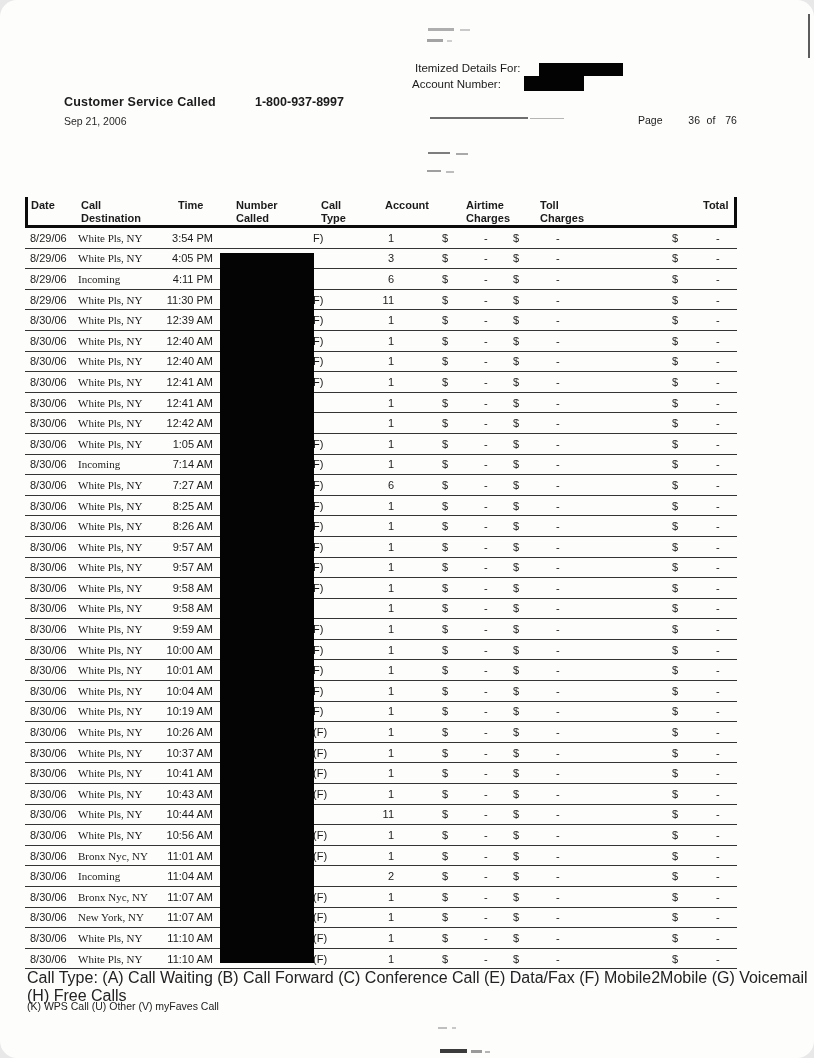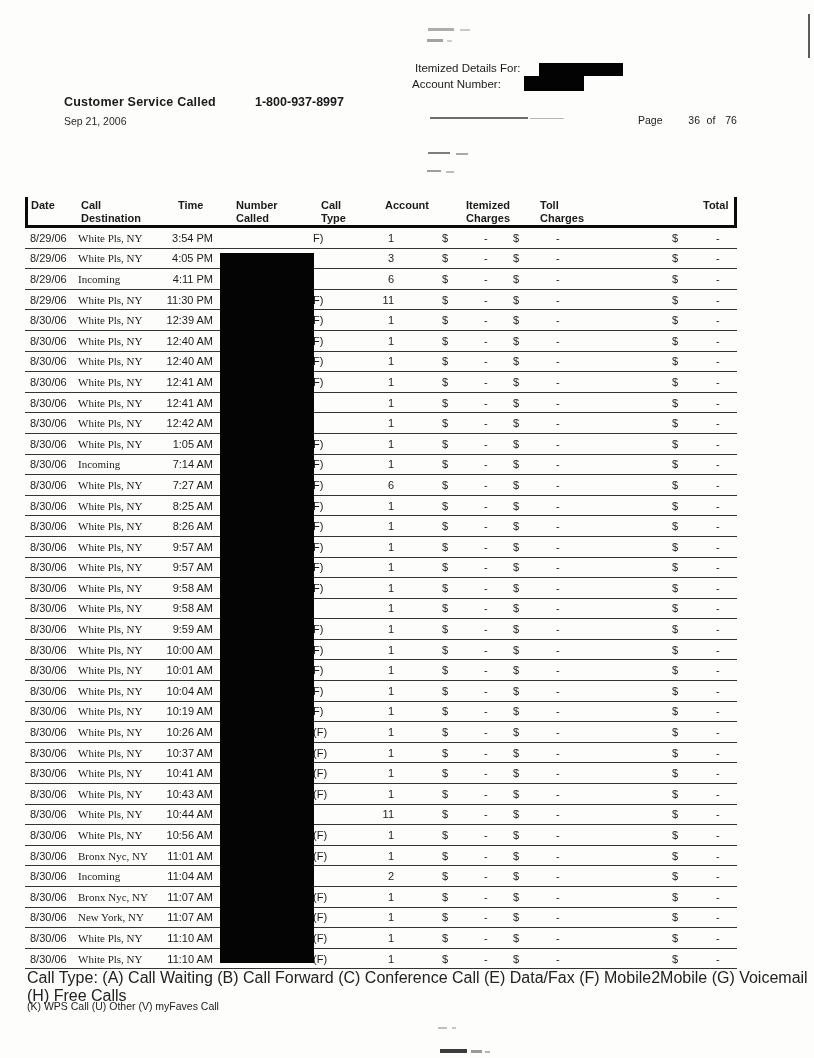--- a/index.html
+++ b/index.html
@@ -1,19 +1,20 @@
 <!DOCTYPE html>
 <html><head>
 <meta charset="utf-8">
 <style>
   html,body{margin:0;padding:0;background:#e8e8e8;}
   .page{
     position:relative;width:814px;height:1058px;background:#fdfdfc;
     font-family:"Liberation Sans", sans-serif;color:#1b1b1b;overflow:hidden;
     margin:0 auto;
+    border-radius:17px;
   }
   .abs{position:absolute;}
   
   .itemized-label{left:415px;top:62px;font-size:11.5px;}
   .account-label{left:412px;top:78px;font-size:11.5px;}
   .redact{background:#030303;}
   .redact-name{left:539px;top:63px;width:84px;height:13px;}
   .redact-acct{left:524px;top:76px;width:60px;height:15px;}
   .csn-label{left:64px;top:95px;font-size:12.5px;font-weight:bold;letter-spacing:.2px;}
   .csn-number{left:255px;top:95px;font-size:12.5px;font-weight:bold;}
@@ -105,21 +106,21 @@
 
   <div class="abs tbl">
 
     <div class="tbl-head">
       <div class="hcell h-date"><span>Date</span></div>
       <div class="hcell h-dest"><span>Call</span><br><span>Destination</span></div>
       <div class="hcell h-time"><span>Time</span></div>
       <div class="hcell h-num"><span>Number</span><br><span>Called</span></div>
       <div class="hcell h-type"><span>Call</span><br><span>Type</span></div>
       <div class="hcell h-min"><span>Account</span></div>
-      <div class="hcell h-air"><span>Itemized</span><br><span>Charges</span></div>
+      <div class="hcell h-air"><span>Airtime</span><br><span>Charges</span></div>
       <div class="hcell h-toll"><span>Toll</span><br><span>Charges</span></div>
       <div class="hcell h-tot"><span>Total</span></div>
     </div>
 
     <div class="tbl-body">
   <div class="trow">
     <span class="c-date">8/29/06</span>
     <span class="c-dest">White Pls, NY</span>
     <span class="c-time">3:54 PM</span>
     <span class="c-type">F)</span>

